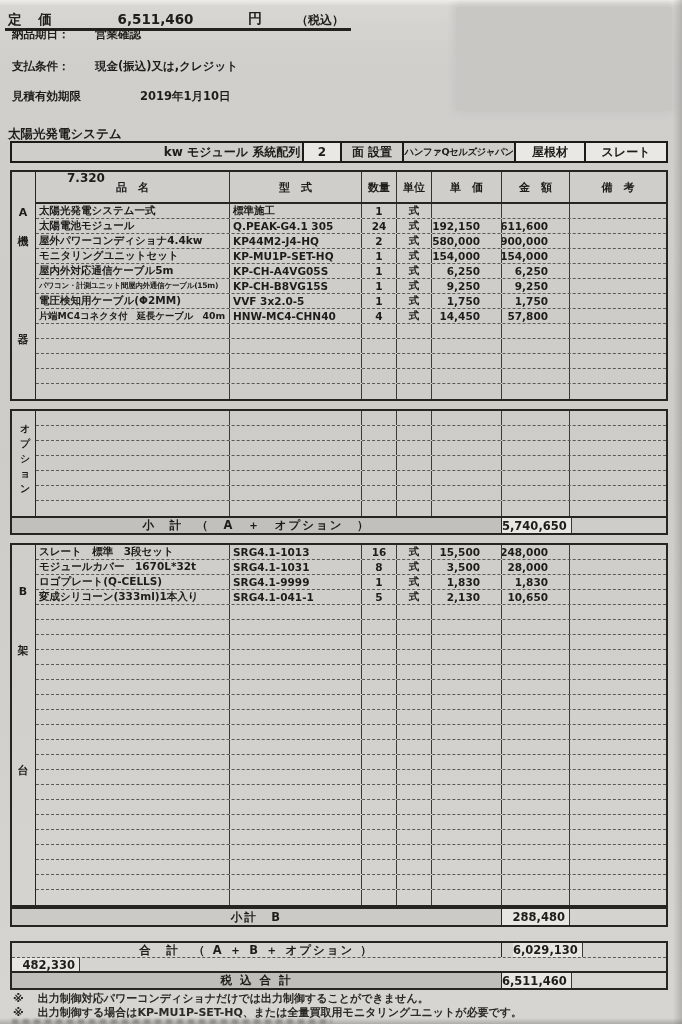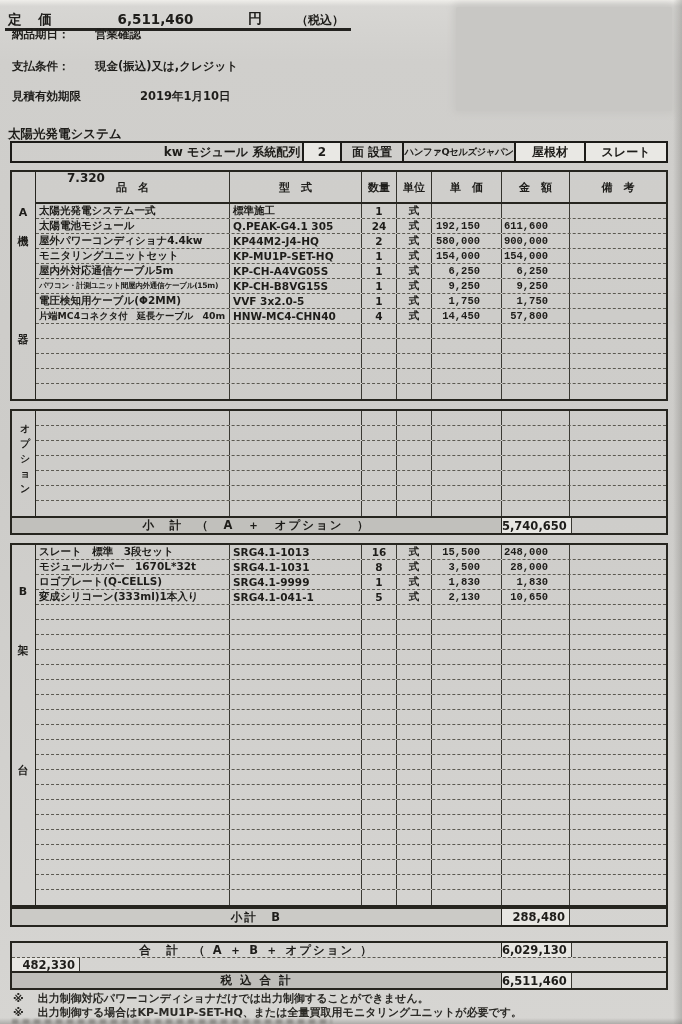--- a/index.html
+++ b/index.html
@@ -50,37 +50,37 @@
   .hrow .hc { display:flex; align-items:center; justify-content:center; border-right:1px solid #33322c; }
   .hrow .hc:last-child { border-right:none; }
 
   .r { display:flex; height:15px; border-bottom:1px dashed #5b5951; font-size:10.5px; font-weight:600; }
   .r:last-child { border-bottom:none; }
   .r .c { border-right:1px solid #3a3933; display:flex; align-items:center; overflow:hidden; white-space:nowrap; }
   .r .c:last-child { border-right:none; }
   .c.name { padding-left:3px; }
   .c.model { padding-left:3px; }
   .c.ctr { justify-content:center; }
-  .c.num { justify-content:flex-end; padding-right:21px;font-family:Liberation Mono, monospace; }
+  .c.num { justify-content:flex-end; padding-right:21px; }
   .r.small .name { font-size:7.6px; letter-spacing:-0.3px; }
 
   .w-name { flex:0 0 194px; } .w-model { flex:0 0 132px; } .w-qty { flex:0 0 35px; }
   .w-unit { flex:0 0 35px; } .w-price { flex:0 0 70px; } .w-amt { flex:0 0 68px; } .w-note { flex:0 0 96px; }
 
   
   .band-row { position:absolute; left:10px; width:658px; border:2px solid #26251f; display:flex;
     font-weight:bold; font-size:11.5px; }
   .band-row .cell { display:flex; align-items:center; }
   .band-row .lab { flex:0 0 490px; justify-content:center; border-right:1.5px solid #26251f; letter-spacing:2px; }
   .band-row .val { flex:0 0 68px; justify-content:flex-end; padding-right:4px; border-right:1px solid #3a3933; background:#e7e6e2; }
   .band-row .nt { flex:1 1 auto; }
 
   .totals { position:absolute; left:10px; top:941px; width:658px; border:2px solid #26251f; font-weight:bold; font-size:11.5px; }
   .totals .trow { display:flex; height:15px; }
-  .totals .trow.dash { border-bottom:1px dashed #5b5951; }
+  .totals .trow.dash { border-bottom:1px dashed #5b5951;gap:11px; }
   .totals .trow.dbl { border-bottom:2px solid #26251f; }
   .totals .lab { flex:0 0 490px; display:flex; align-items:center; justify-content:center; letter-spacing:2px; border-right:1.5px solid #26251f; }
   .totals .val { flex:0 0 68px; display:flex; align-items:center; justify-content:flex-end; padding-right:4px; border-right:1px solid #3a3933; background:#e7e6e2; }
   .totals .nt { flex:1 1 auto; }
   .totals .gray { background:#bfbeba; }
 
   .vertical-label { position:absolute; left:4px; top:12px; width:16px;
     font-size:10px; font-weight:bold; line-height:15px; text-align:center; }
 
   .note-line { position:absolute; left:13px; font-size:11px; font-weight:bold; color:#2b2a26; white-space:nowrap; }

